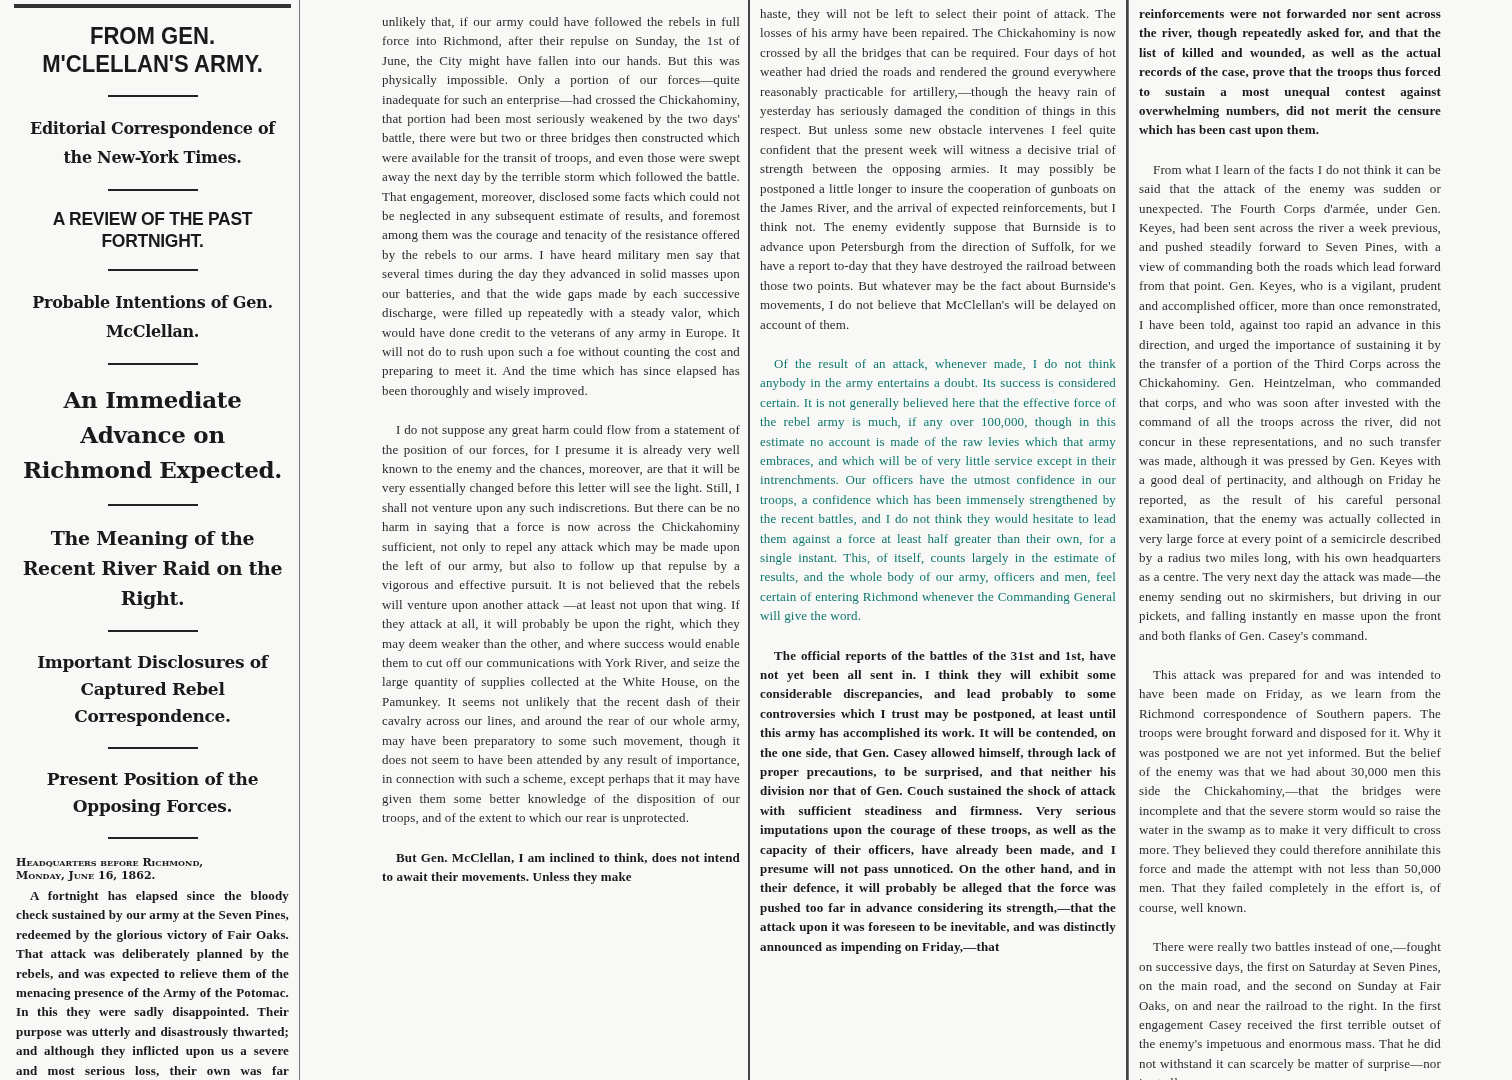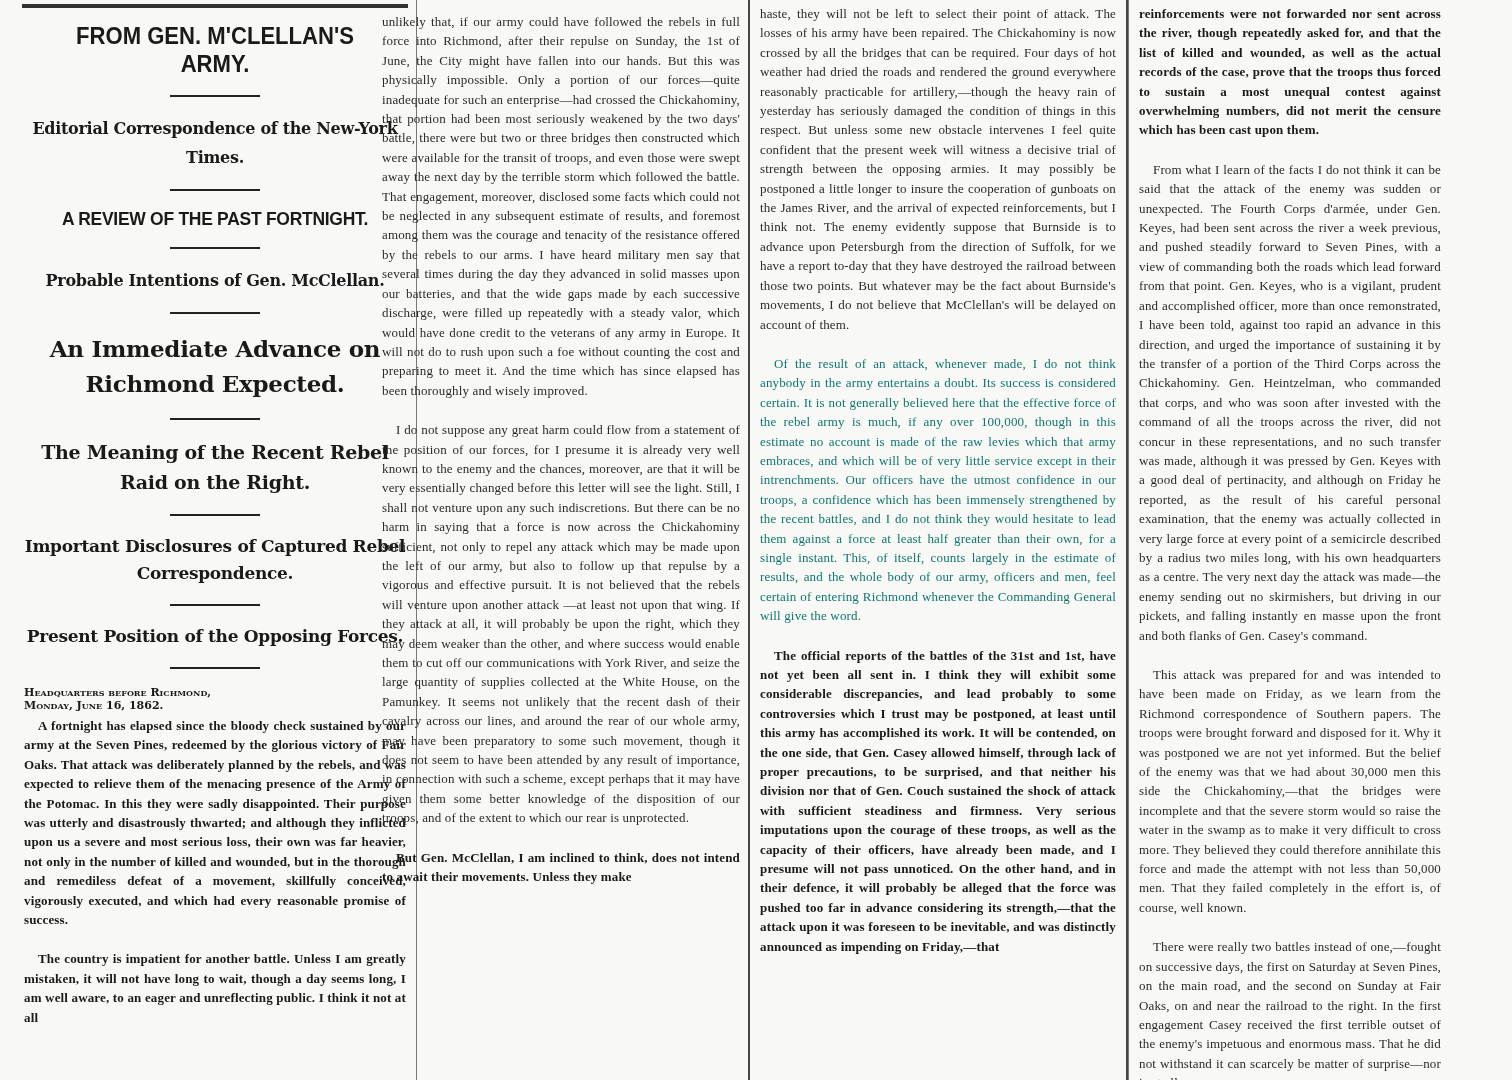--- a/index.html
+++ b/index.html
@@ -10,21 +10,21 @@
       color: #1a1a1a;
     }
     .page {
       position: relative; width: 1512px; height: 1080px;
       background: #f8f8f6;
     }
     .col {
       position: absolute; top: 0; height: 1080px; overflow: hidden;
       box-sizing: border-box;
     }
-    .col1 { left: 0; width: 417px; padding: 4px 10px 0 24px; border-right: 1px solid #777; }
+    .col1 { left: 0; width: 300px; padding: 4px 10px 0 16px; border-right: 1px solid #777; }
     .col2 { left: 372px; width: 378px; padding: 12px 8px 0 10px; border-right: 2px solid #444; }
     .col3 { left: 750px; width: 378px; padding: 4px 10px 12px 10px; border-right: 2px solid #444; }
     .col4 { left: 1128px; width: 325px; padding: 4px 12px 0 10px; border-left: 1px solid #777; }
     .topbar { height: 4px; background: #333; margin: 0 -2px 4px -2px; }
     .hl {
       text-align: center; font-weight: bold; margin: 0;
       font-family: "DejaVu Serif", "Liberation Serif", serif;
       letter-spacing: -0.3px;
     }
     .hl-main {
@@ -70,21 +70,21 @@
     <h1 class="hl hl-main">FROM GEN. M'CLELLAN'S ARMY.</h1>
     <div class="rule"></div>
     <h2 class="hl hl-bold">Editorial Correspondence of the New-York Times.</h2>
     <div class="rule"></div>
     <h2 class="hl hl-caps">A REVIEW OF THE PAST FORTNIGHT.</h2>
     <div class="rule"></div>
     <h2 class="hl hl-bold">Probable Intentions of Gen. McClellan.</h2>
     <div class="rule"></div>
     <h2 class="hl hl-big">An Immediate Advance on Richmond Expected.</h2>
     <div class="rule"></div>
-    <h2 class="hl hl-mid">The Meaning of the Recent Rebel Raid on the Right.</h2>
+    <h2 class="hl hl-mid">The Meaning of the Recent River Raid on the Right.</h2>
     <div class="rule"></div>
     <h2 class="hl hl-sm">Important Disclosures of Captured Rebel Correspondence.</h2>
     <div class="rule"></div>
     <h2 class="hl hl-sm">Present Position of the Opposing Forces.</h2>
     <div class="rule"></div>
     <div class="dateline">
       <span>Headquarters before Richmond,</span>
       <span>Monday, June 16, 1862.</span>
     </div>
     <p class="para">A fortnight has elapsed since the bloody check sustained by our army at the Seven Pines, redeemed by the glorious victory of Fair Oaks. That attack was deliberately planned by the rebels, and was expected to relieve them of the menacing presence of the Army of the Potomac. In this they were sadly disappointed. Their purpose was utterly and disastrously thwarted; and although they inflicted upon us a severe and most serious loss, their own was far heavier, not only in the number of killed and wounded, but in the thorough and remediless defeat of a movement, skillfully conceived, vigorously executed, and which had every reasonable promise of success.</p>

